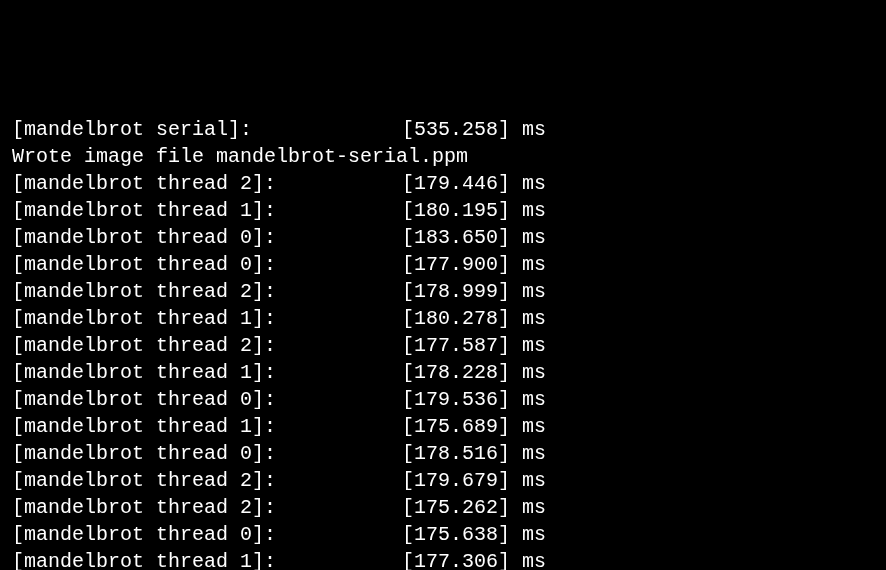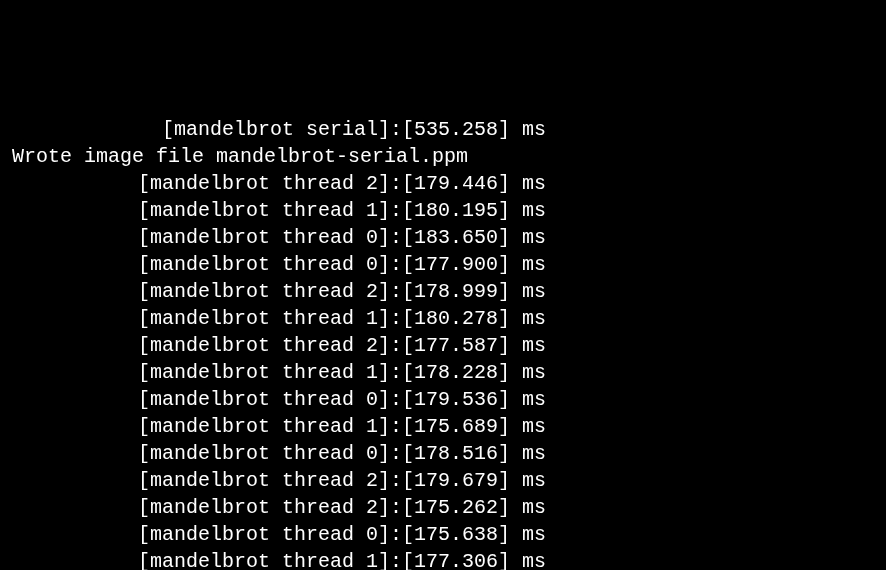--- a/index.html
+++ b/index.html
@@ -17,21 +17,20 @@
       width: 886px;
       height: 570px;
       overflow: hidden;
       white-space: pre;
     }
     .terminal-line {
       display: block;
     }
     .timing-line {
       display: flex;
-      text-align: right;
     }
     .label-col {
       width: 390px;
       flex-shrink: 0;
     }
     .time-col {
     }
   </style>
 </head>
 <body>

